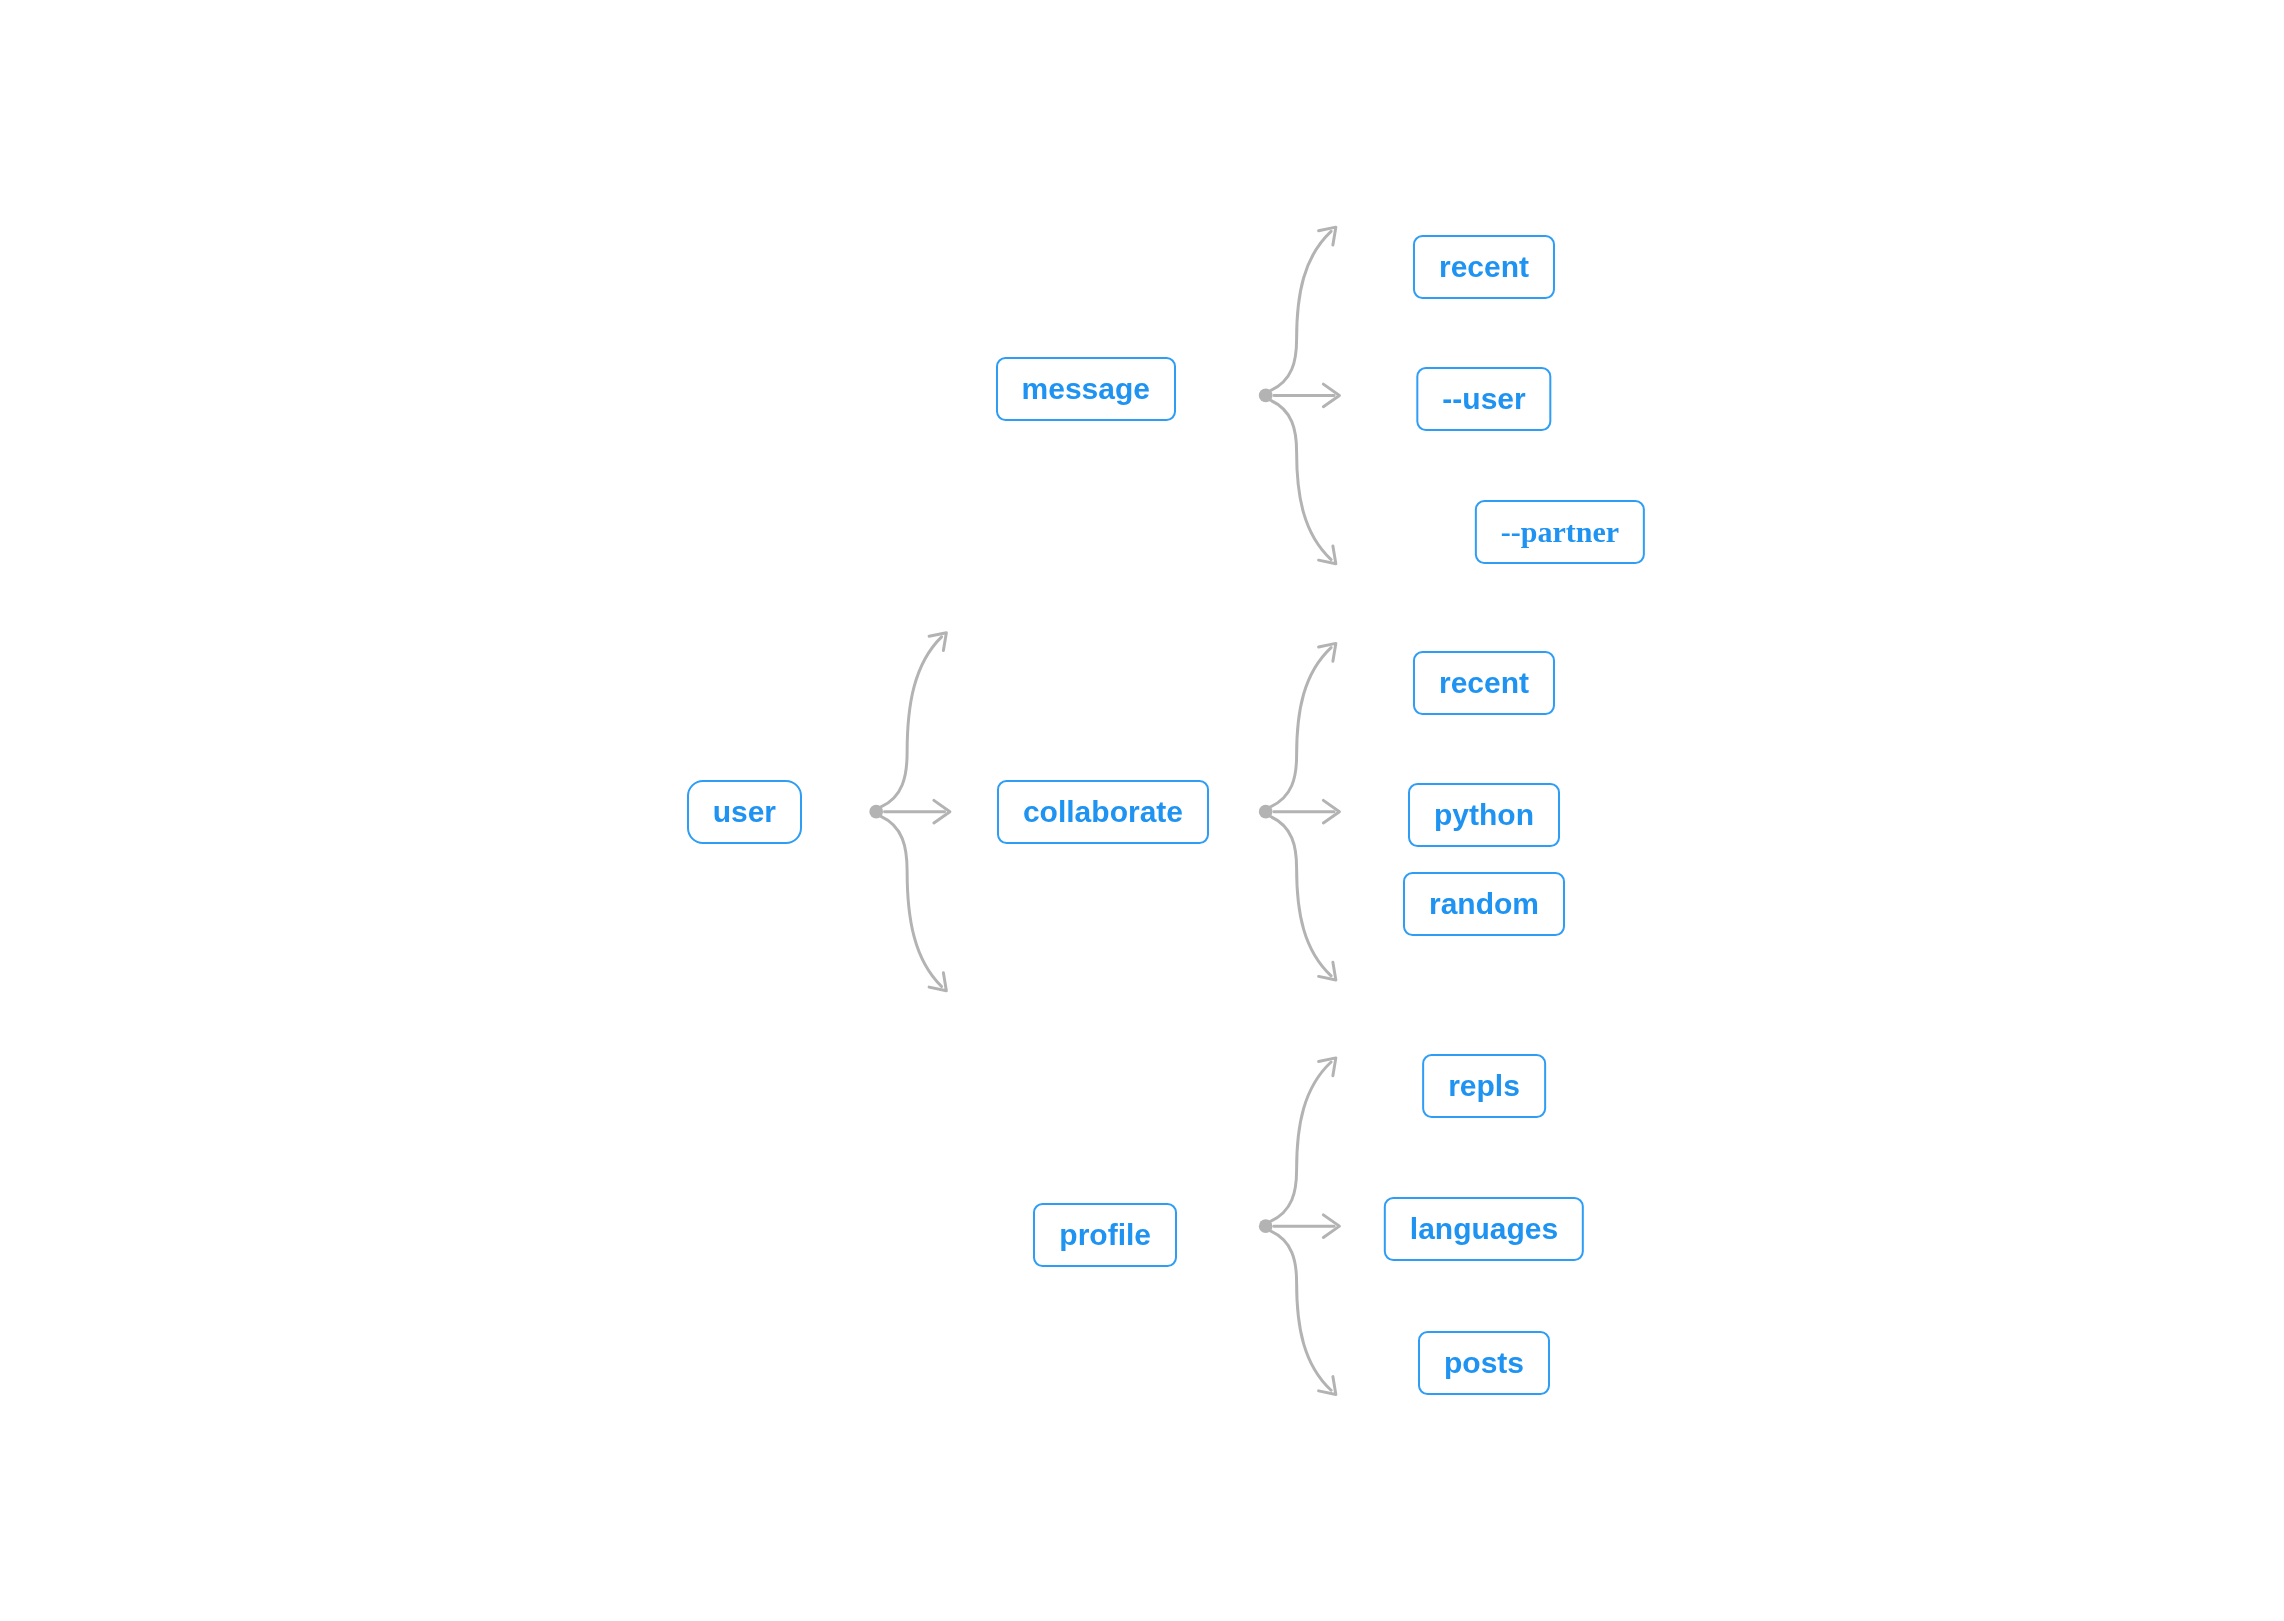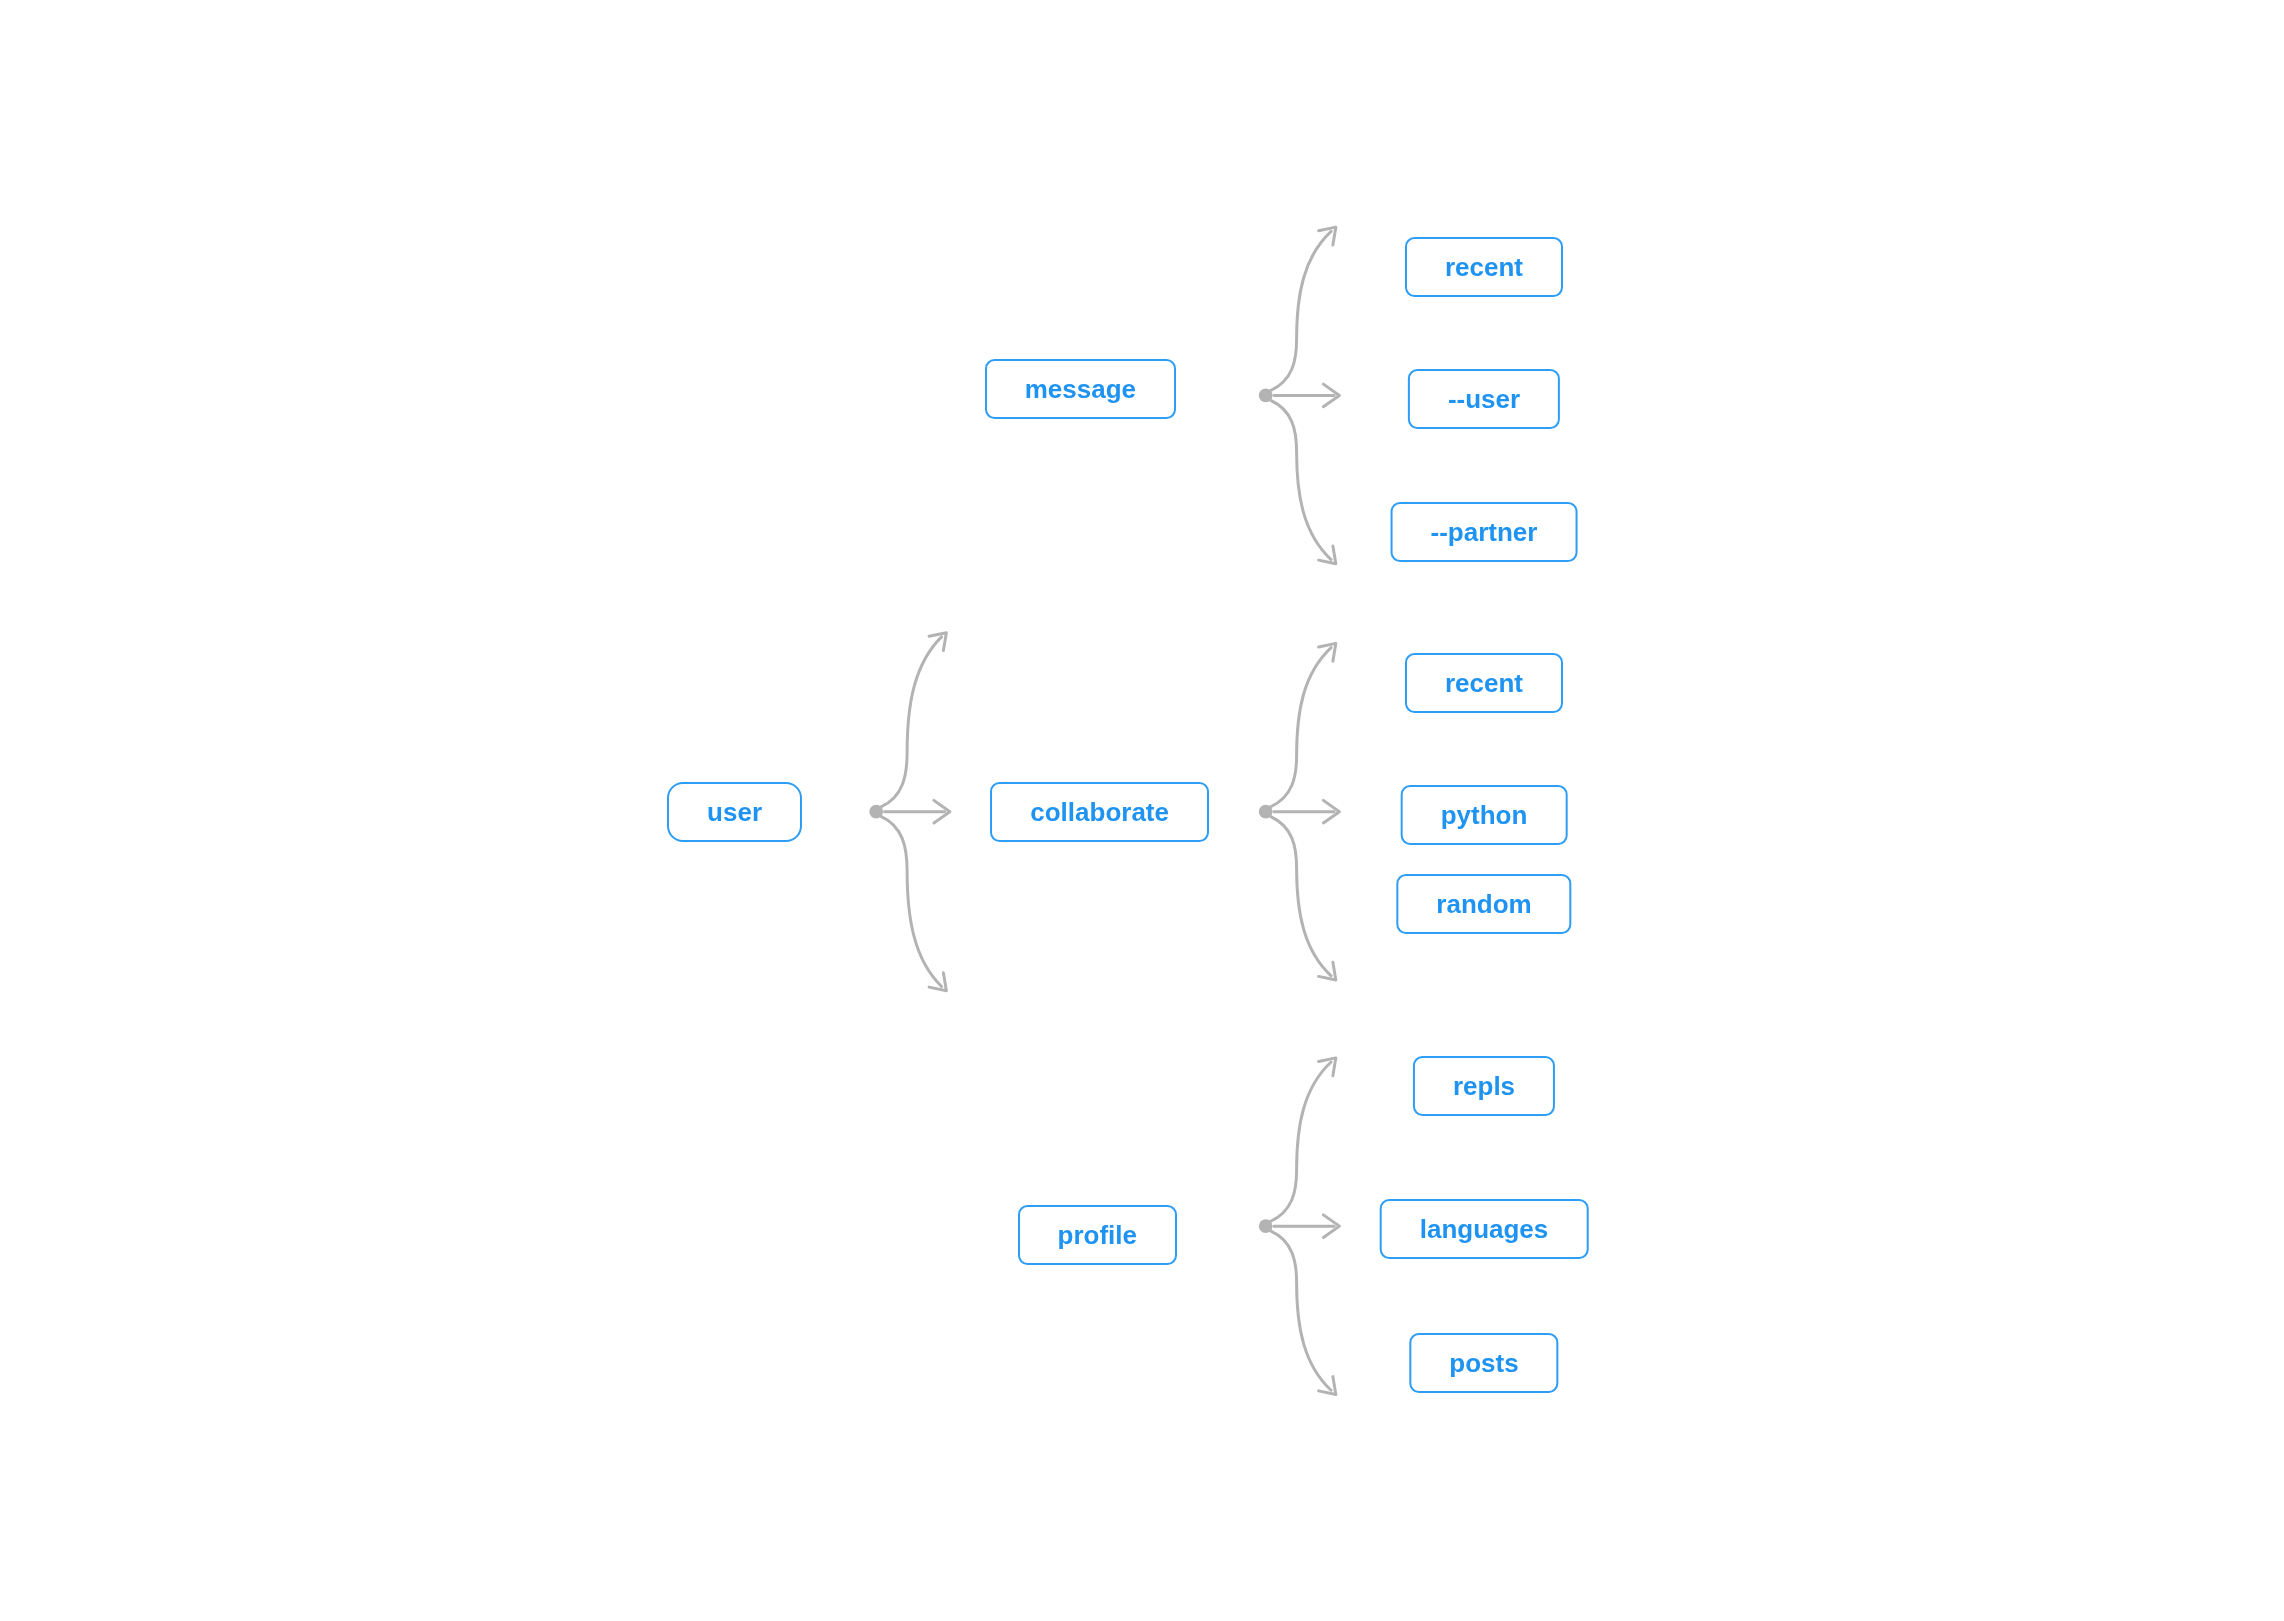--- a/index.html
+++ b/index.html
@@ -43,23 +43,23 @@
   .node {
     position: absolute;
     display: inline-block;
     white-space: nowrap;
     box-sizing: border-box;
     background: var(--node-fill);
     border: 2.4px solid var(--node-border);
     border-radius: 9.5px;
     color: var(--node-text);
     font-weight: 700;
-    font-size: 26px;
+    font-size: 30px;
     line-height: 1;
-    padding: 15px 38px;
+    padding: 15px 24px;
   }
   .node.anchor-center { transform: translate(-50%, -50%); }
   .node.anchor-right  { transform: translateY(-50%); text-align: center; }
 </style>
 </head>
 <body>
 
 <svg class="connector-layer" viewBox="0 0 3840 2726">
 
   <g>
@@ -104,21 +104,21 @@
 </svg>
 
 <div class="node anchor-right" style="right:1482px; top:812px;border-radius:16px;">user</div>
 
 <div class="node anchor-right" style="right:1108px; top:389px;">message</div>
 <div class="node anchor-right" style="right:1075px; top:812px;">collaborate</div>
 <div class="node anchor-right" style="right:1107px; top:1235px;">profile</div>
 
 <div class="node anchor-center" style="left:1484px; top:267px;">recent</div>
 <div class="node anchor-center" style="left:1484px; top:399px;">--user</div>
-<div class="node anchor-center" style="left:1484px; top:532px;">--partner</div>
+<div class="node anchor-center" style="left:1560px; top:532px;font-family:Liberation Serif, serif;">--partner</div>
 
 <div class="node anchor-center" style="left:1484px; top:683px;">recent</div>
 <div class="node anchor-center" style="left:1484px; top:815px;">python</div>
 <div class="node anchor-center" style="left:1484px; top:904px;text-align:right;">random</div>
 
 <div class="node anchor-center" style="left:1484px; top:1086px;">repls</div>
 <div class="node anchor-center" style="left:1484px; top:1229px;">languages</div>
 <div class="node anchor-center" style="left:1484px; top:1363px;">posts</div>
 
 

